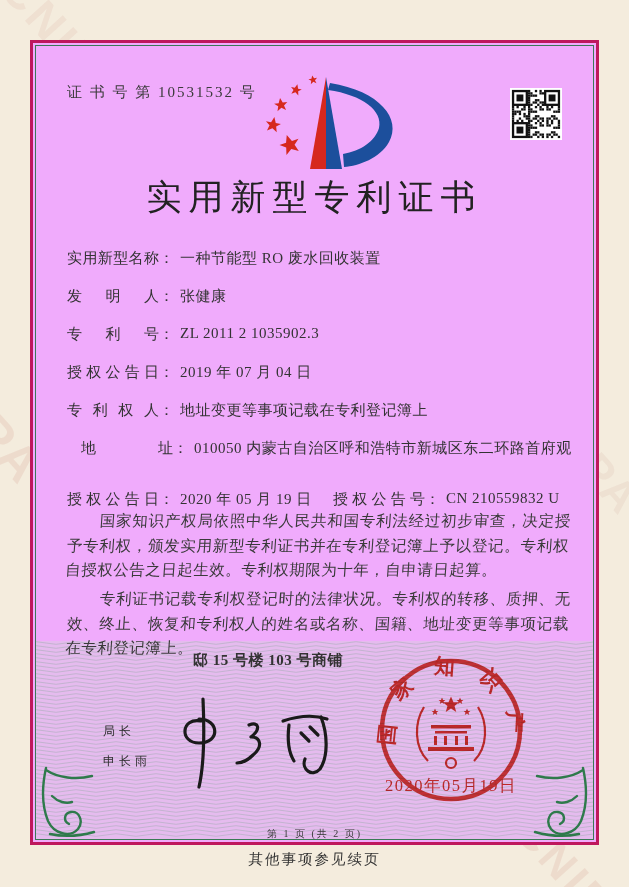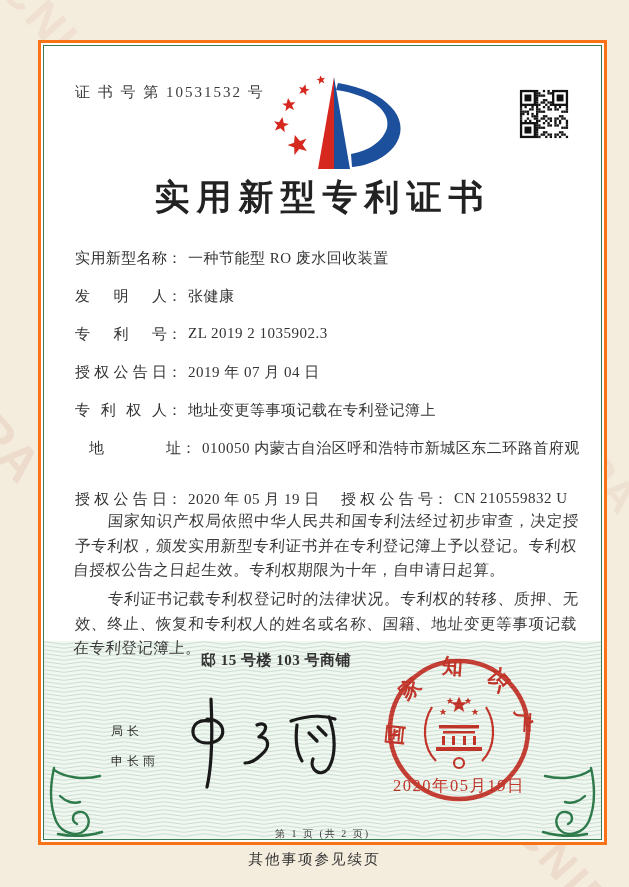--- a/index.html
+++ b/index.html
@@ -1,31 +1,31 @@
 <!DOCTYPE html>
 <html><head>
 <meta charset="utf-8">
 <style>
   html,body{margin:0;padding:0;}
   .page{position:relative;width:629px;height:887px;background:#f4ecdd;overflow:hidden;
         font-family:"Liberation Serif","DejaVu Serif",serif;color:#333;}
-  .frame{position:absolute;left:38px;top:40px;width:563px;height:799px;
-         border:3px solid #f97316;background:#ffffff;}
+  .frame{position:absolute;left:30px;top:40px;width:563px;height:799px;
+         border:3px solid #be185d;background:#f0abfc;}
   .frame::after{content:"";position:absolute;left:2px;top:2px;right:2px;bottom:2px;
          border:1px solid #3a7a55;pointer-events:none;}
   .wm{position:absolute;font-family:"Liberation Sans","DejaVu Sans",sans-serif;
       font-weight:bold;transform:rotate(48deg);transform-origin:left top;
       letter-spacing:4px;pointer-events:none;z-index:0;}
   .wm-pink{color:rgba(198,120,108,0.14);}
   .wm-green{color:rgba(110,160,120,0.16);}
   .cert-no{position:absolute;left:34px;top:40px;font-size:15px;letter-spacing:2px;color:#3a3a3a;z-index:2;}
   .logo{position:absolute;left:205px;top:30px;z-index:2;}
   .qr{position:absolute;left:477px;top:45px;z-index:2;}
   .title{position:absolute;left:0;top:131px;width:100%;text-align:center;
-         font-size:35px;font-weight:700;letter-spacing:7px;color:#222;z-index:2;}
+         font-size:35px;font-weight:400;letter-spacing:7px;color:#222;z-index:2;}
   .fields{position:absolute;left:34px;top:206px;width:505px;font-size:15px;color:#333;z-index:2;}
   .fr{position:absolute;left:0;white-space:nowrap;}
   .r1{top:0;} .r2{top:38px;} .r3{top:76px;} .r4{top:114px;} .r5{top:152px;}
   .r6{top:190px;margin-left:14px;} .r7{top:241px;}
   .f-label{display:inline-block;width:92px;text-align:justify;text-align-last:justify;vertical-align:top;}
   .f-colon{display:inline-block;vertical-align:top;}
   .f-val{display:inline-block;margin-left:6px;letter-spacing:0.5px;vertical-align:top;text-align:right;}
   .addr2{position:absolute;left:112px;top:212px;letter-spacing:0.5px;font-weight:bold;}
   .pair2{position:absolute;left:266px;top:0;}
   .paras{position:absolute;left:34px;top:466px;width:502px;font-size:15.5px;line-height:24.5px;
@@ -283,21 +283,21 @@
     <div class="title">实用新型专利证书</div>
 
     <div class="fields">
       <div class="fr r1">
         <span class="f-label">实用新型名称</span><span class="f-colon">：</span><span class="f-val">一种节能型 RO 废水回收装置</span>
       </div>
       <div class="fr r2">
         <span class="f-label">发明人</span><span class="f-colon">：</span><span class="f-val">张健康</span>
       </div>
       <div class="fr r3">
-        <span class="f-label">专利号</span><span class="f-colon">：</span><span class="f-val">ZL 2019 2 1035902.3</span>
+        <span class="f-label">专利号</span><span class="f-colon">：</span><span class="f-val">ZL 2011 2 1035902.3</span>
       </div>
       <div class="fr r4">
         <span class="f-label">授权公告日</span><span class="f-colon">：</span><span class="f-val">2019 年 07 月 04 日</span>
       </div>
       <div class="fr r5">
         <span class="f-label">专利权人</span><span class="f-colon">：</span><span class="f-val">地址变更等事项记载在专利登记簿上</span>
       </div>
       <div class="fr r6">
         <span class="f-label">地址</span><span class="f-colon">：</span><span class="f-val">010050 内蒙古自治区呼和浩特市新城区东二环路首府观</span>
         <span class="addr2">邸 15 号楼 103 号商铺</span>

